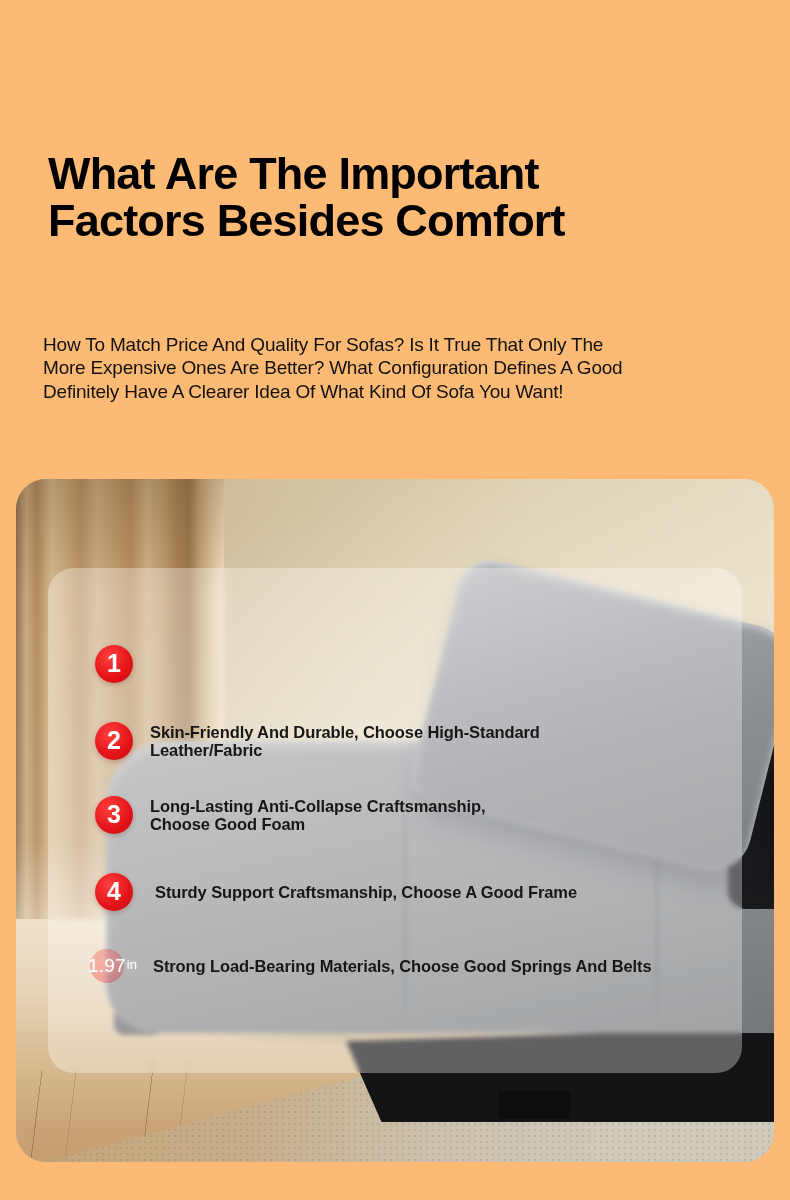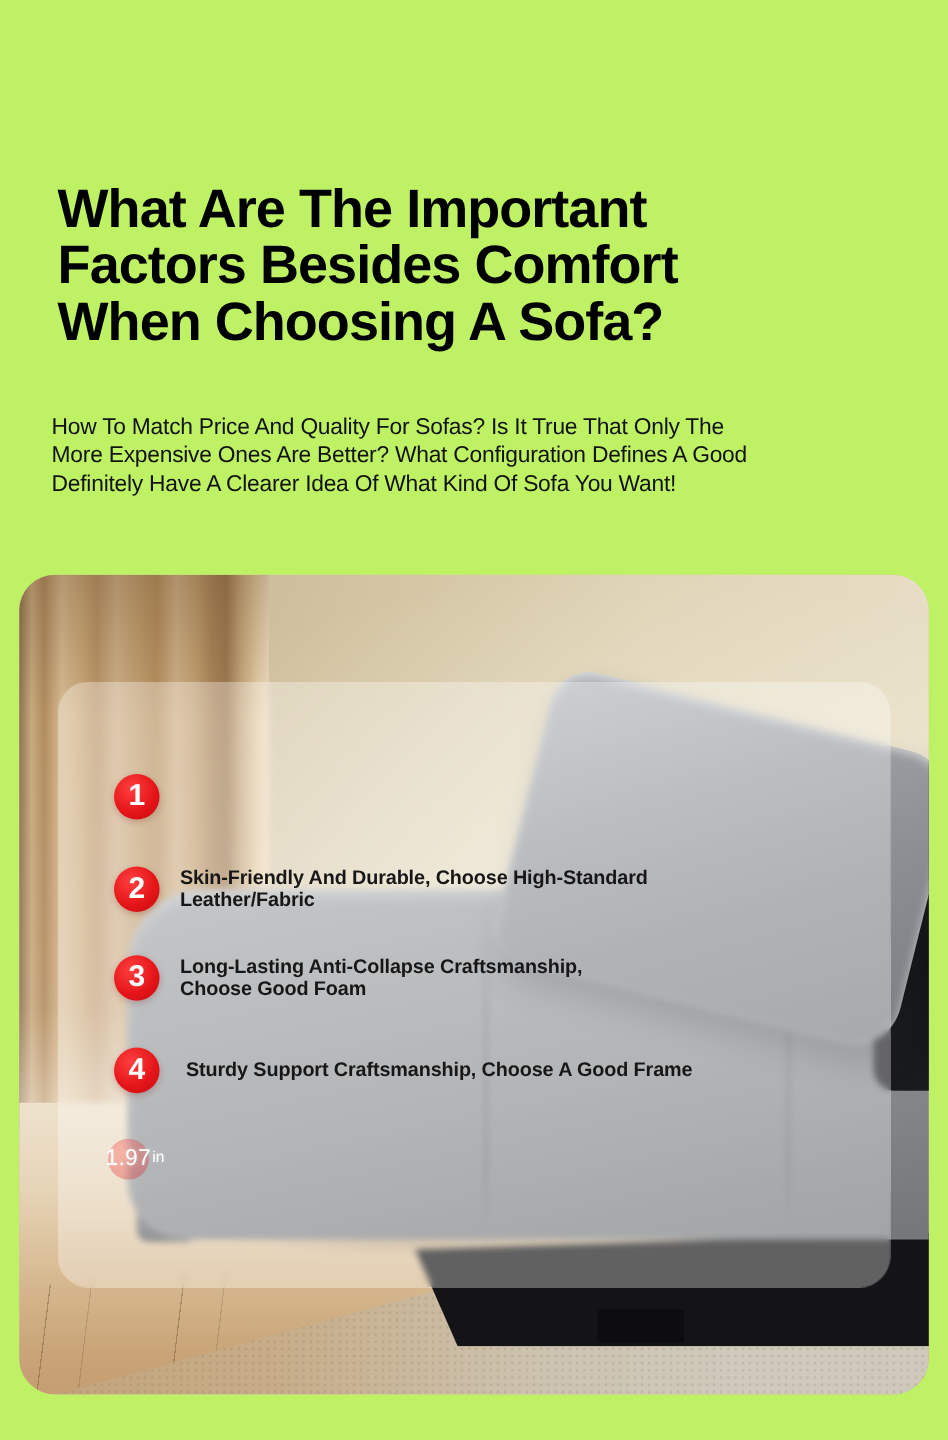--- a/index.html
+++ b/index.html
@@ -1,25 +1,25 @@
 <!DOCTYPE html>
 <html><head>
 <meta charset="utf-8">
 <style>
   * { margin:0; padding:0; box-sizing:border-box; }
   html,body { background:#ffffff; }
   body { width:790px; height:1200px; font-family:"Liberation Sans", sans-serif; }
-  .page { position:relative; width:790px; height:1200px; background:#bef264; overflow:hidden; }
+  .page { position:relative; width:790px; height:1200px; background:#fdba74; overflow:hidden; }
 
   
   .headline { position:absolute; left:48px; top:150px; color:#000;
     font-weight:bold; font-size:45px; line-height:47px; letter-spacing:-0.8px; }
 
   
-  .intro { position:absolute; left:43px; top:345px; width:712px; color:#121212;
+  .intro { position:absolute; left:43px; top:333px; width:712px; color:#121212;
     font-size:19px; line-height:23.4px; letter-spacing:-0.2px; font-weight:normal; }
 
   
   .hero-card { position:absolute; left:16px; top:479px; width:758px; height:683px;
     border-radius:30px; overflow:hidden; background:#d8cbaa; }
   .hero-card > div { position:absolute; }
 
   .wall { inset:0;
     background-image:
       radial-gradient(130% 95% at 68% 58%, rgba(255,252,242,0.50), rgba(255,252,242,0) 62%),
@@ -100,21 +100,20 @@
   .row-5 .feature-text { position:absolute; left:65px; top:50%; transform:translateY(-50%); white-space:nowrap; }
 </style>
 </head>
 <body>
 
 <div class="page">
 
   <header class="headline">
     <div>What Are The Important</div>
     <div>Factors Besides Comfort</div>
-    <div>When Choosing A Sofa?</div>
   </header>
 
   <div class="intro">
     <div>How To Match Price And Quality For Sofas? Is It True That Only The</div>
     <div>More Expensive Ones Are Better? What Configuration Defines A Good</div>
     <div>Definitely Have A Clearer Idea Of What Kind Of Sofa You Want!</div>
   </div>
 
   <section class="hero-card">
     <div class="wall"></div>
@@ -153,16 +152,17 @@
     <div class="row row-4">
       <div class="badge">4</div>
       <div class="feature-text">Sturdy Support Craftsmanship, Choose A Good Frame</div>
     </div>
 
     <div class="row row-5">
       <div class="badge-faded"></div>
       <div class="measure">
         <span>1.97</span><span class="unit">in</span>
       </div>
+      <div class="feature-text">Strong Load-Bearing Materials, Choose Good Springs And Belts</div>
     </div>
   </section>
 
 </div>
 
 </body></html>

